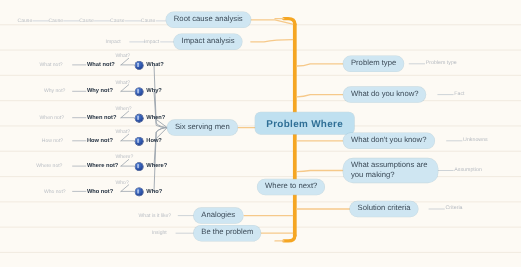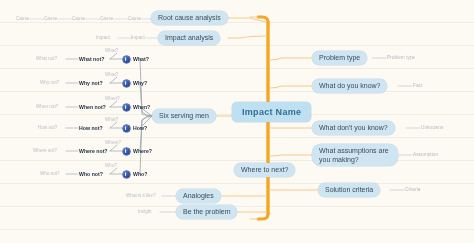--- a/index.html
+++ b/index.html
@@ -239,21 +239,21 @@
   <div class="lbl faint tiny" style="left:105px;top:163px">Who?</div>
   <div class="badge" style="left:123px;top:170.5px"></div>
   <div class="lbl strong" style="left:133px;top:171px">Who?</div>
 
   <div class="lbl faint tiny" style="left:126px;top:193px">What is it like?</div>
   <div class="node pill" style="left:176px;top:189px">Analogies</div>
 
   <div class="lbl faint tiny" style="left:138px;top:209px">Insight</div>
   <div class="node pill" style="left:176px;top:205px">Be the problem</div>
 
-  <div class="node pill center" style="left:232px;top:102px">Impact Name</div>
+  <div class="node pill center" style="left:232px;top:102px">Problem Where</div>
 
   <div class="node pill" style="left:234px;top:163px">Where to next?</div>
 
   <div class="node pill" style="left:312px;top:51px">Problem type</div>
   <div class="lbl right-note" style="left:387px;top:55px">Problem type</div>
 
   <div class="node pill" style="left:312px;top:79px">What do you know?</div>
   <div class="lbl right-note" style="left:413px;top:83px">Fact</div>
 
   <div class="node pill" style="left:312px;top:121px">What don't you know?</div>

